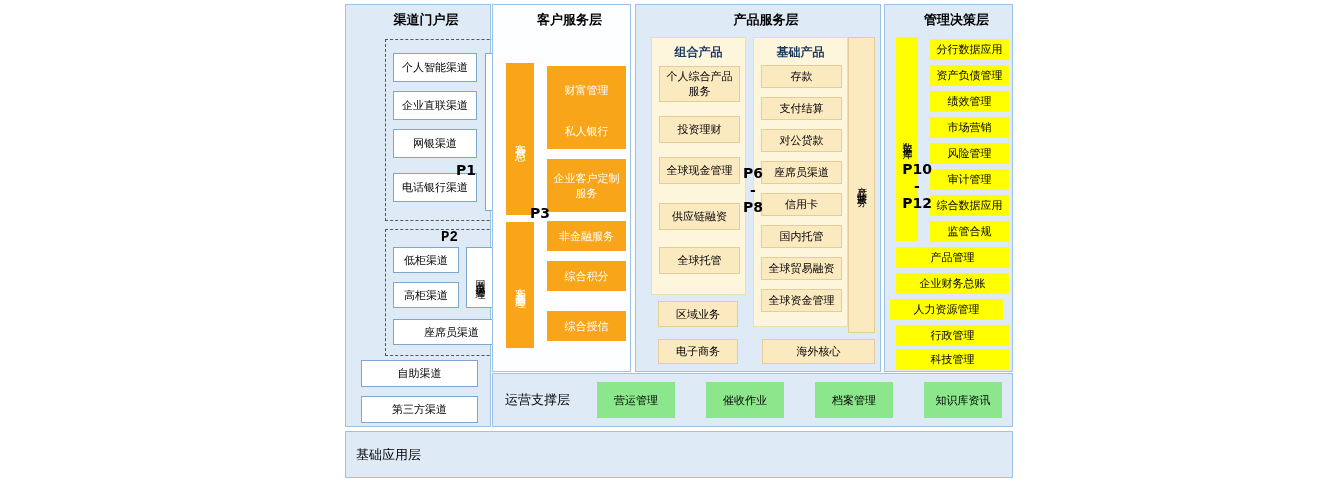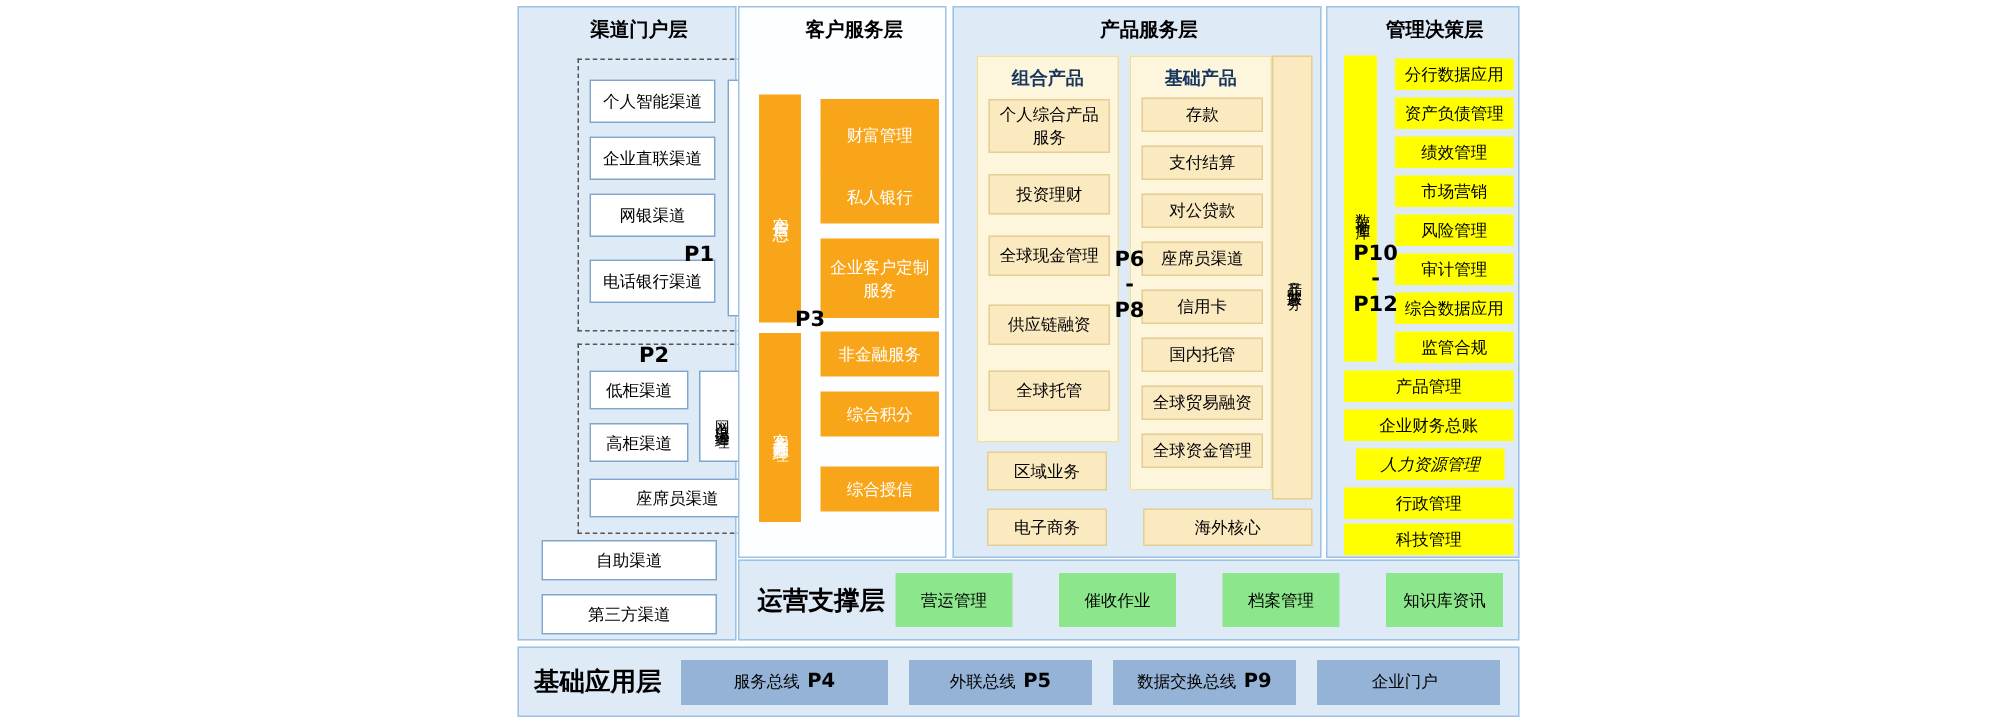--- a/index.html
+++ b/index.html
@@ -12,21 +12,21 @@
     position:absolute; background:#DEEAF6; border:1px solid #9CC3E5;
     box-sizing:border-box;
   }
   .panel.white { background:#FDFEFF; }
   .panel-title {
     position:absolute; top:6px; left:0; right:0; text-align:center;
     font-weight:bold; font-size:13px;margin-left:16px;
   }
   .strip-title {
     position:absolute; top:0; bottom:0; display:flex; align-items:center;
-    font-weight:bold; font-size:17px;
+    font-weight:normal; font-size:13px;
   }
   .dashed { position:absolute; border:1px dashed #555; box-sizing:border-box;margin-left:31px; }
   .wbox {
     position:absolute; background:#ffffff; border:1px solid #7FA6CE;
     display:flex; align-items:center; justify-content:center;
     font-size:11px; text-align:center; box-sizing:border-box; padding:1px;
   }
   .obox {
     position:absolute; background:#F9A51A; color:#ffffff;
     display:flex; align-items:center; justify-content:center;
@@ -86,21 +86,21 @@
     <div class="dashed" style="left:8px;top:34px;width:130px;height:182px;">
       <div class="wbox" style="left:7px;top:13px;width:84px;height:29px;">个人智能渠道</div>
       <div class="wbox" style="left:7px;top:51px;width:84px;height:29px;">企业直联渠道</div>
       <div class="wbox" style="left:7px;top:89px;width:84px;height:29px;">网银渠道</div>
       <div class="wbox" style="left:7px;top:133px;width:84px;height:29px;">电话银行渠道</div>
       <div class="wbox vtext" style="left:99px;top:13px;width:25px;height:158px;font-size:10px;">电子渠道整合</div>
       <div class="plabel" style="left:70px;top:122px;">P1</div>
     </div>
 
     <div class="dashed" style="left:8px;top:224px;width:130px;height:127px;">
-      <div class="plabel" style="left:40px;top:-1px;">P2</div>
+      <div class="plabel" style="left:55px;top:-1px;font-family:Liberation Mono, monospace;">P2</div>
       <div class="wbox" style="left:7px;top:17px;width:66px;height:26px;">低柜渠道</div>
       <div class="wbox" style="left:7px;top:52px;width:66px;height:26px;">高柜渠道</div>
       <div class="wbox vtext" style="left:80px;top:17px;width:28px;height:61px;font-size:10px;padding:11px 0;">网点渠道管理</div>
       <div class="wbox" style="left:7px;top:89px;width:117px;height:26px;">座席员渠道</div>
     </div>
 
     <div class="wbox" style="left:15px;top:355px;width:117px;height:27px;">自助渠道</div>
     <div class="wbox" style="left:15px;top:391px;width:117px;height:27px;">第三方渠道</div>
   </section>
 
@@ -172,50 +172,32 @@
     <div class="ybox" style="left:45px;top:216px;width:79px;height:21px;">监管合规</div>
 
     <div class="plabel pstack" style="left:12px;top:156px;width:40px;">
       <div>P10</div>
       <div>-</div>
       <div>P12</div>
     </div>
 
     <div class="ybox" style="left:11px;top:242px;width:113px;height:21px;">产品管理</div>
     <div class="ybox" style="left:11px;top:268px;width:113px;height:21px;">企业财务总账</div>
-    <div class="ybox" style="left:19px;top:294px;width:99px;height:21px;font-style:italic;">人力资源管理</div>
+    <div class="ybox" style="left:5px;top:294px;width:113px;height:21px;">人力资源管理</div>
     <div class="ybox" style="left:11px;top:320px;width:113px;height:21px;">行政管理</div>
     <div class="ybox" style="left:11px;top:344px;width:113px;height:21px;">科技管理</div>
   </section>
 
   <section class="panel" style="left:492px;top:373px;width:521px;height:54px;">
     <div class="strip-title" style="left:12px;">运营支撑层</div>
     <div class="row" style="left:104px;right:10px;">
       <div class="gbox">营运管理</div>
       <div class="gbox">催收作业</div>
       <div class="gbox">档案管理</div>
       <div class="gbox">知识库资讯</div>
     </div>
   </section>
 
   <section class="panel" style="left:345px;top:431px;width:668px;height:47px;">
     <div class="strip-title" style="left:10px;">基础应用层</div>
-    <div class="row" style="left:108px;right:12px;">
-      <div class="bbox" style="width:138px;">
-        <span>服务总线</span>
-        <span class="pinline">P4</span>
-      </div>
-      <div class="bbox" style="width:122px;">
-        <span>外联总线</span>
-        <span class="pinline">P5</span>
-      </div>
-      <div class="bbox" style="width:122px;">
-        <span>数据交换总线</span>
-        <span class="pinline">P9</span>
-      </div>
-      <div class="bbox" style="width:122px;">
-        <span>企业门户</span>
-        <span class="pinline"></span>
-      </div>
-    </div>
   </section>
 
 </div>
 
 </body></html>

